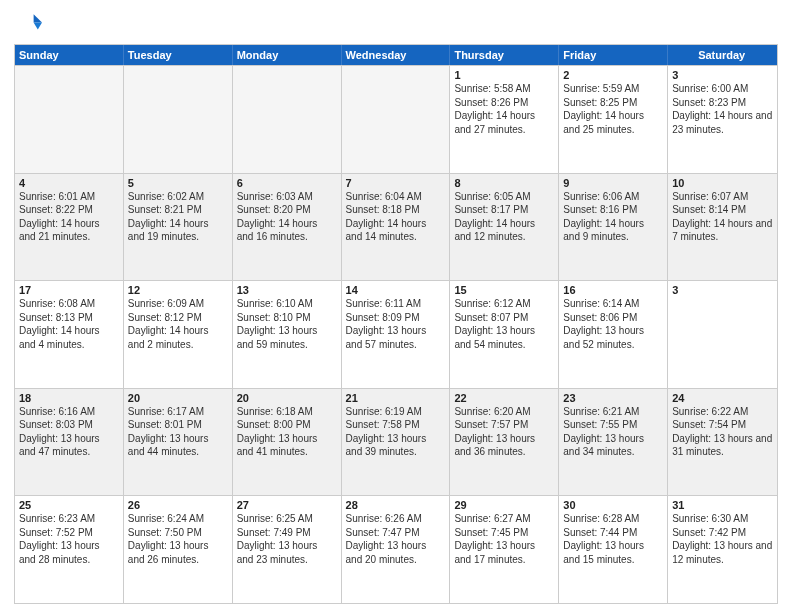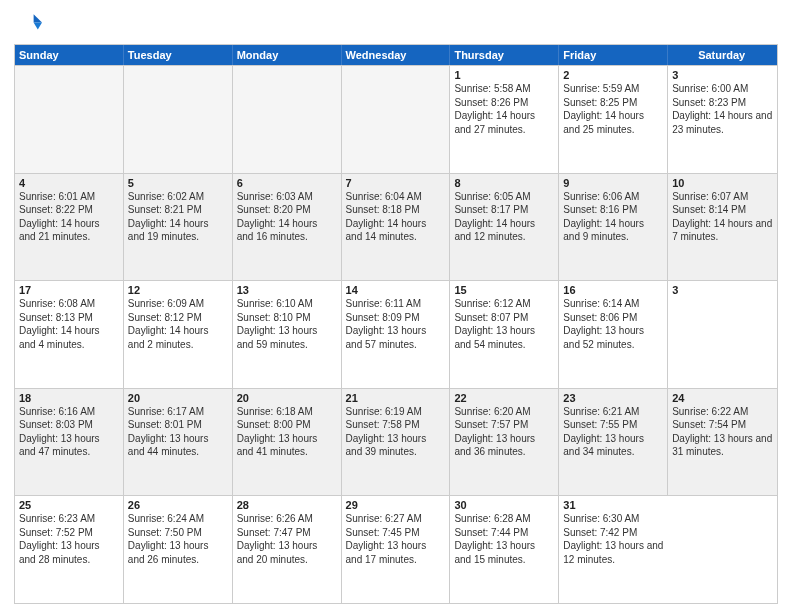--- a/index.html
+++ b/index.html
@@ -344,20 +344,28 @@
       </div>
           <div class="cal-cell">
         <span class="day-num">26</span>
         <div class="cell-info">
           Sunrise: 6:24 AM<br>
           Sunset: 7:50 PM<br>
           Daylight: 13 hours and 26 minutes.
         </div>
       </div>
           <div class="cal-cell">
+        <span class="day-num">27</span>
+        <div class="cell-info">
+          Sunrise: 6:25 AM<br>
+          Sunset: 7:49 PM<br>
+          Daylight: 13 hours and 23 minutes.
+        </div>
+      </div>
+          <div class="cal-cell">
         <span class="day-num">28</span>
         <div class="cell-info">
           Sunrise: 6:26 AM<br>
           Sunset: 7:47 PM<br>
           Daylight: 13 hours and 20 minutes.
         </div>
       </div>
           <div class="cal-cell">
         <span class="day-num">29</span>
         <div class="cell-info">

